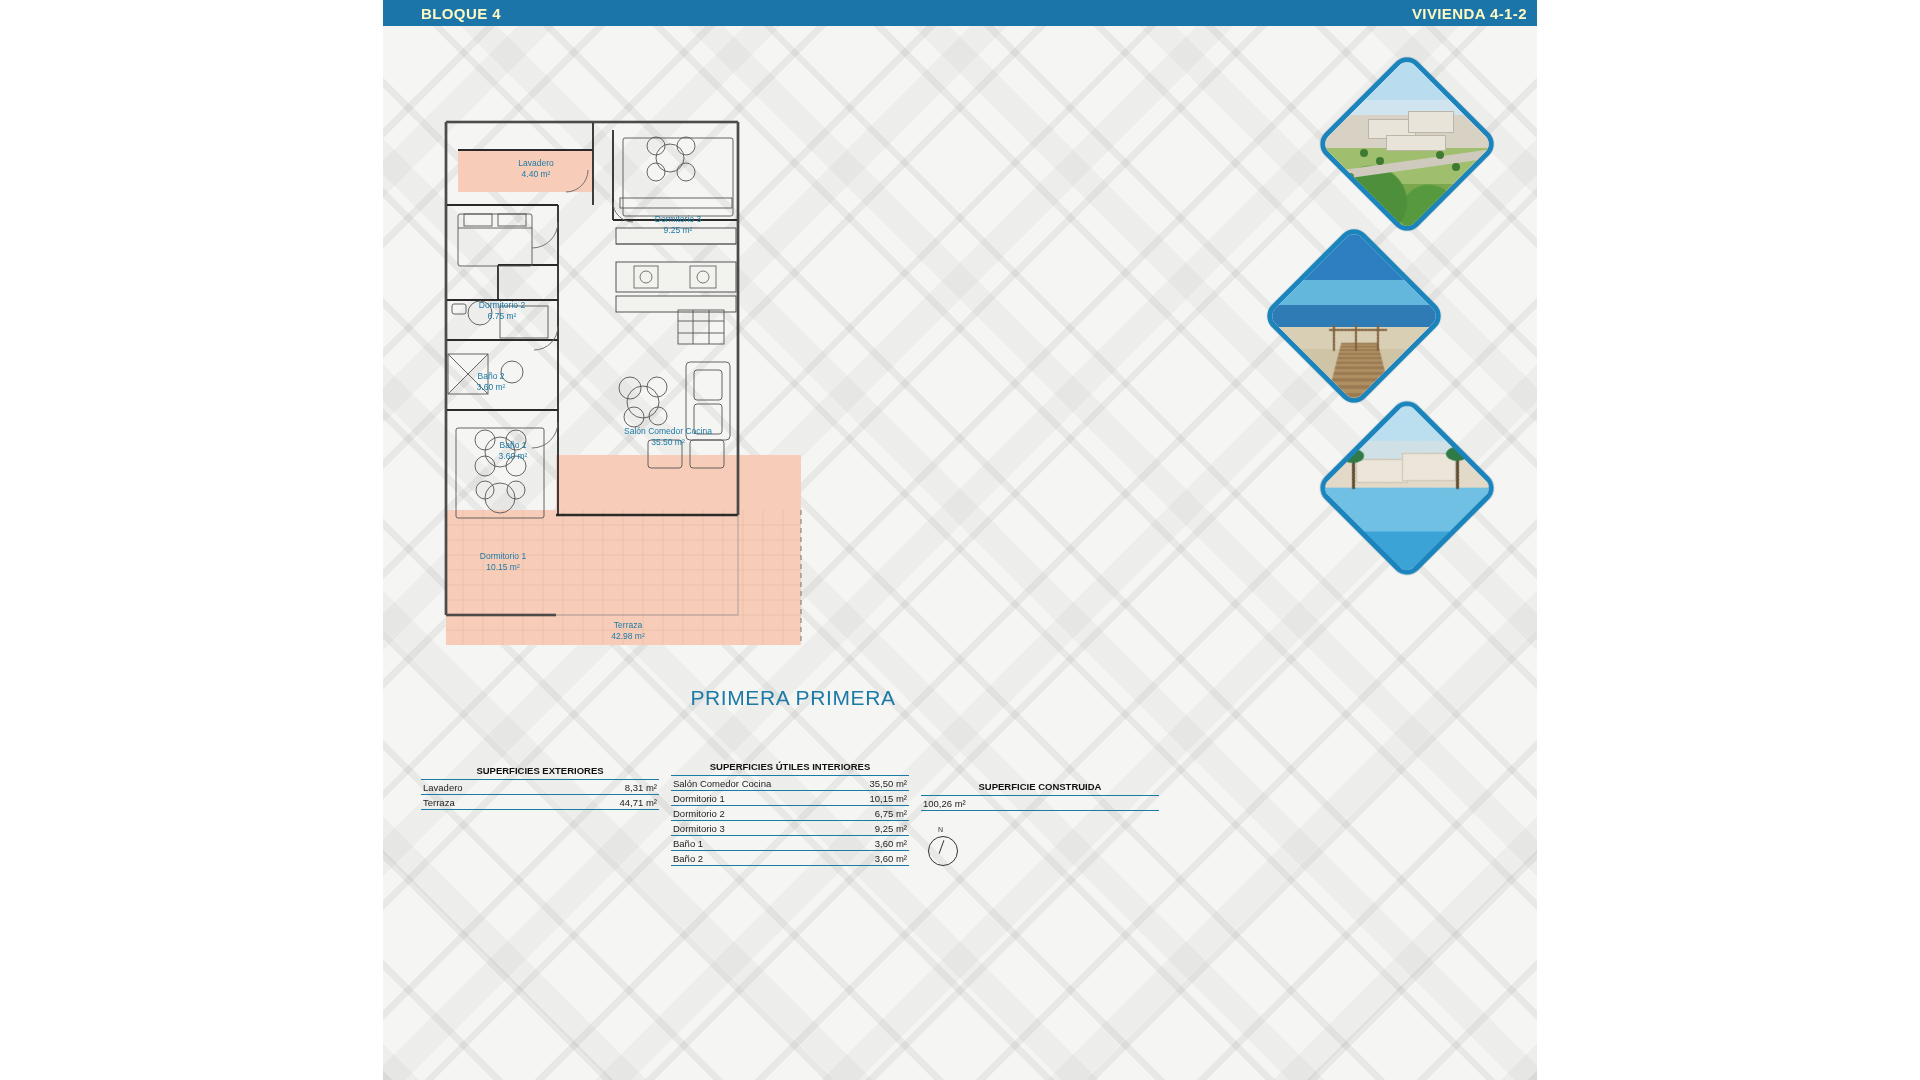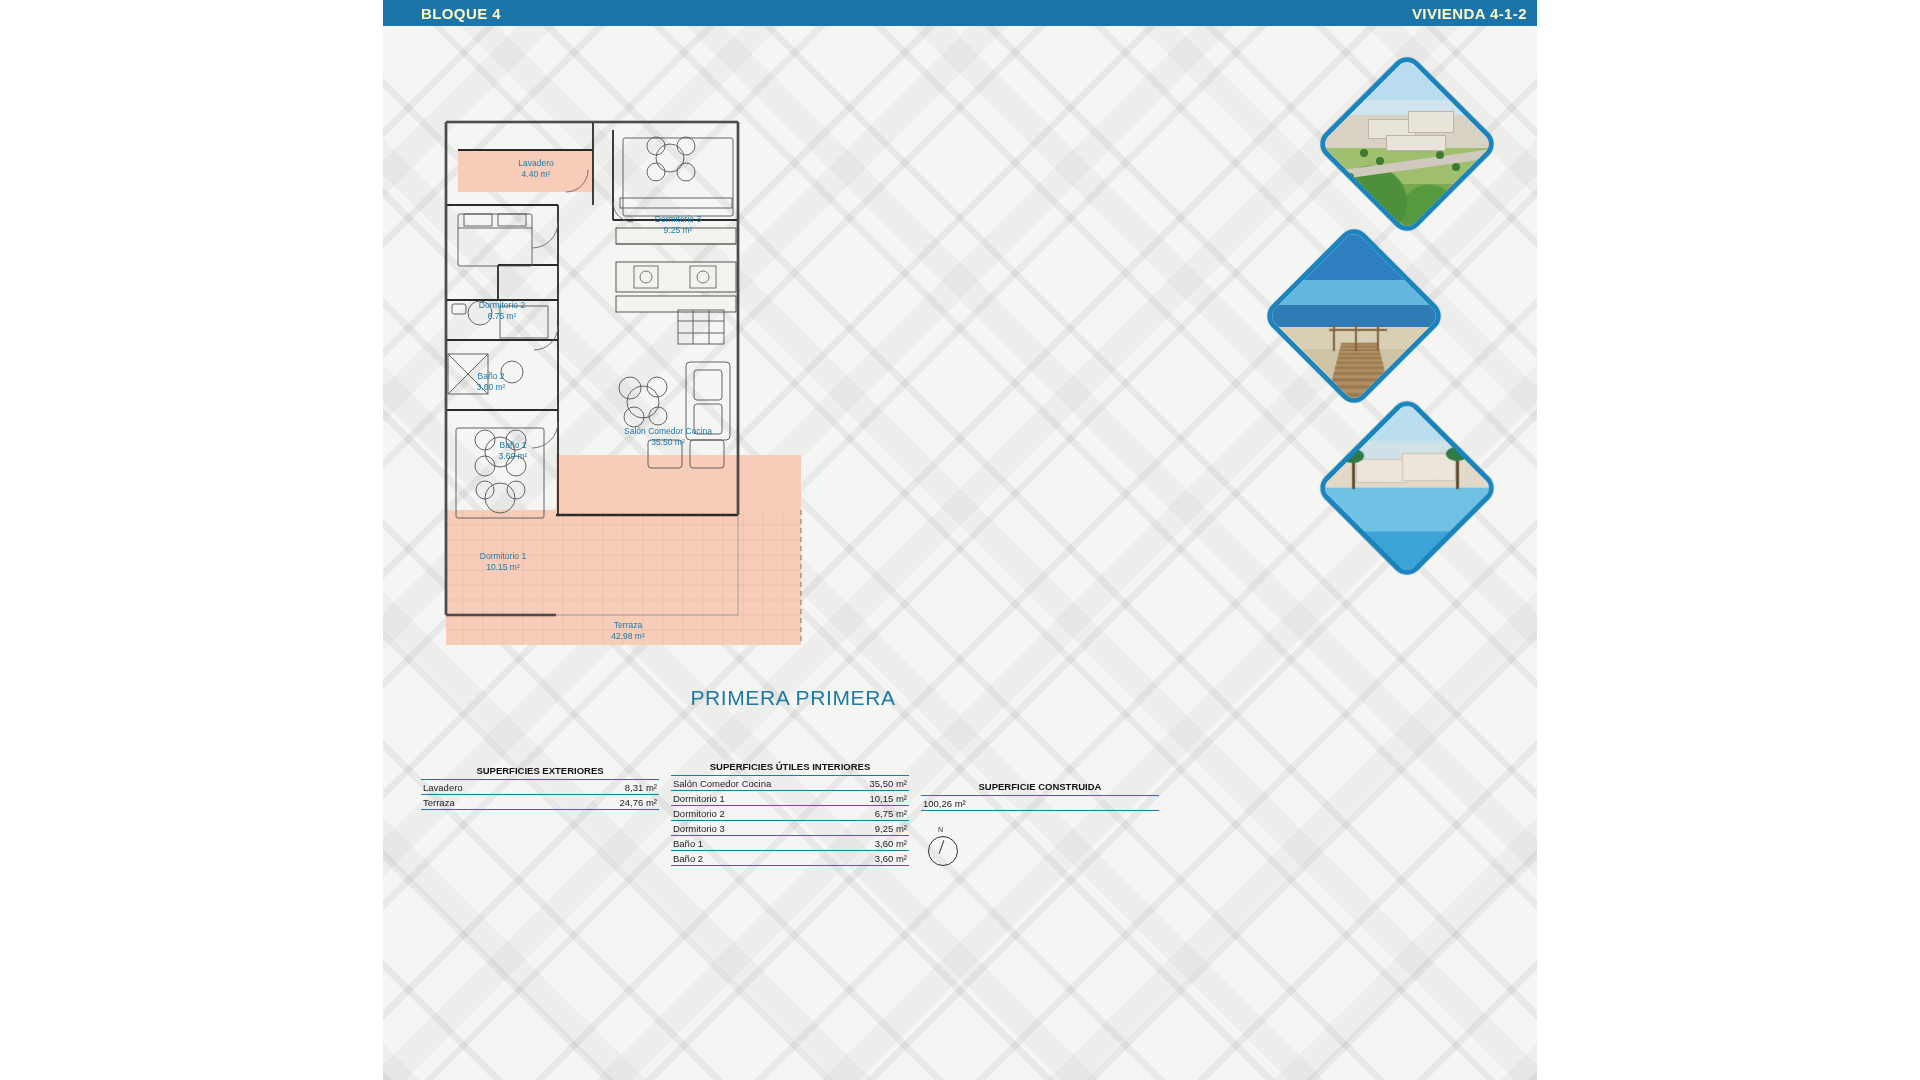--- a/index.html
+++ b/index.html
@@ -339,21 +339,21 @@
   </div>
 
   <div class="tbl" id="tbl-ext">
     <div class="thead">SUPERFICIES EXTERIORES</div>
     <div class="row">
       <span class="l">Lavadero</span>
       <span class="v">8,31 m²</span>
     </div>
     <div class="row">
       <span class="l">Terraza</span>
-      <span class="v">24,76 m²</span>
+      <span class="v">44,71 m²</span>
     </div>
   </div>
 
   <div class="tbl" id="tbl-int">
     <div class="thead">SUPERFICIES ÚTILES INTERIORES</div>
     <div class="row">
       <span class="l">Salón Comedor Cocina</span>
       <span class="v">35,50 m²</span>
     </div>
     <div class="row">

